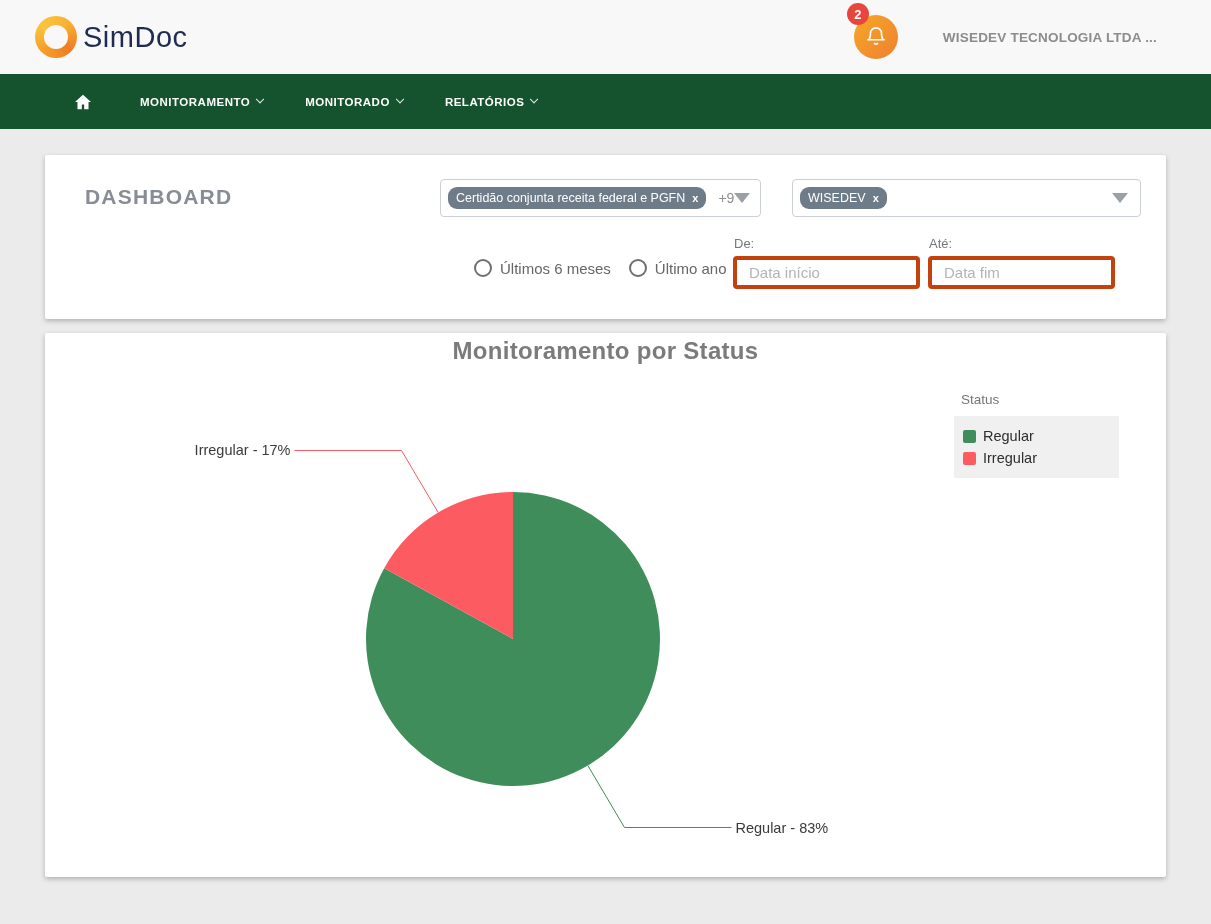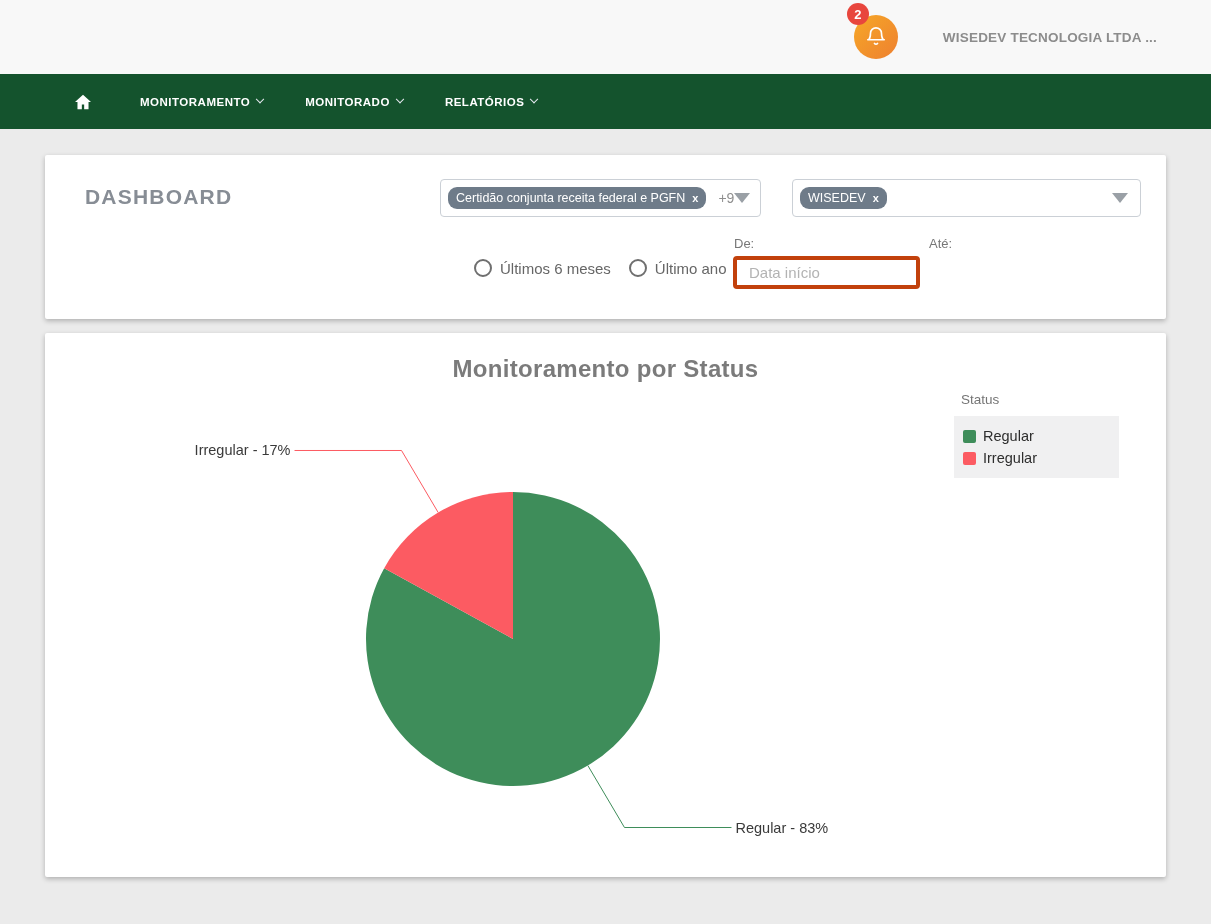--- a/index.html
+++ b/index.html
@@ -100,38 +100,42 @@
     position:absolute; top:101px; width:187px; height:33px;
     border:4px solid #c2410c; border-radius:4px; padding:0 12px;
     font-size:15px; color:#555; font-family:"Liberation Sans", sans-serif;
   }
   .date-input::placeholder { color:#b3b3b3; }
   .date-from { left:688px; }
   .date-to   { left:883px; }
   
   .chart-card { margin-top:14px; height:544px; margin-bottom:47px; }
   .chart-title {
-    text-align:center; padding-top:22px;
+    text-align:center; padding-top:4px;
     font-size:24px; font-weight:700; color:#7b7b7b; letter-spacing:.3px;
   }
   .legend { position:absolute; left:909px; top:59px; width:165px; }
   .legend-title { font-size:13.5px; color:#757575; margin:0 0 9px 7px; }
   .legend-box { background:#f0f0f1; padding:12px 9px; display:flex; flex-direction:column; gap:6px; }
   .legend-row { display:flex; align-items:center; gap:7px; cursor:pointer; }
   .legend-swatch { width:13px; height:13px; border-radius:2px; display:inline-block; }
   .legend-label { font-size:14.5px; color:#2e2e2e; }
   .pie-svg { position:absolute; left:0; top:0; width:1121px; height:544px; }
   .callout-text { font-size:14.5px; fill:#3a3a3a; font-family:"Liberation Sans", sans-serif; }
 </style>
 </head>
 <body>
 
 <div class="page">
 
   <header class="topbar">
+    <div class="logo">
+      <span class="logo-ring"></span>
+      <span class="logo-text">SimDoc</span>
+    </div>
     <div class="header-right">
       <button class="bell-btn">
         <span class="badge">2</span>
         <svg width="22" height="22" viewBox="0 0 24 24" fill="none" stroke="#ffffff" stroke-width="1.8" stroke-linecap="round" stroke-linejoin="round">
           <path d="M18 8a6 6 0 0 0-12 0c0 7-3 7-3 7h18s-3 0-3-7"></path>
           <path d="M13.7 19a2 2 0 0 1-3.4 0"></path>
         </svg>
       </button>
       <span class="company">WISEDEV TECNOLOGIA LTDA ...</span>
     </div>
@@ -186,20 +190,21 @@
         </span>
         <span class="radio-option">
           <span class="radio-circle"></span>
           <span class="radio-label">Último ano</span>
         </span>
       </div>
 
       <label class="date-label date-label-from">De:</label>
       <input class="date-input date-from" type="text" placeholder="Data início" style="">
       <label class="date-label date-label-to">Até:</label>
+      <input class="date-input date-to" type="text" placeholder="Data fim" style="">
     </section>
 
     <section class="card chart-card">
       <h2 class="chart-title">Monitoramento por Status</h2>
 
       <div class="legend">
         <div class="legend-title">Status</div>
         <div class="legend-box" id="legend-box">
             <div class="legend-row">
               <span class="legend-swatch" style="background: rgb(62, 141, 90);"></span>

